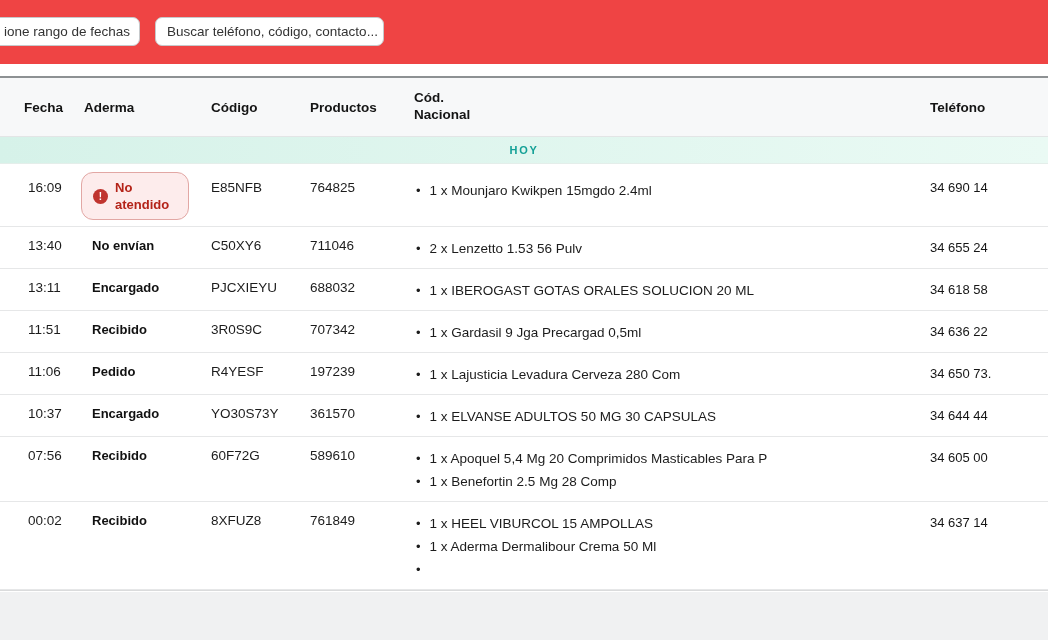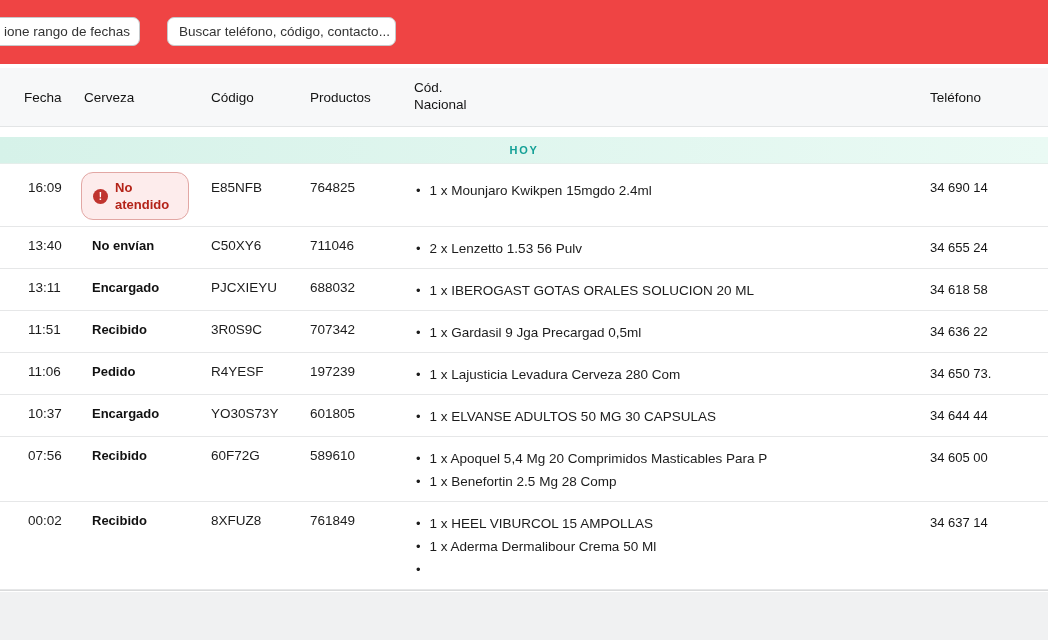--- a/index.html
+++ b/index.html
@@ -8,29 +8,29 @@
     font-family:"Liberation Sans",sans-serif;-webkit-font-smoothing:antialiased;
   }
   
   .topbar{position:absolute;top:0;left:0;right:0;height:64px;background:#ef4444;}
   .inputbox{
     position:absolute;top:17px;height:29px;background:#fff;
     border:1px solid #c6c9cb;border-radius:7px;display:flex;align-items:center;
     font-size:13.5px;color:#333;box-sizing:border-box;white-space:nowrap;overflow:hidden;
   }
   .date-range{left:-18px;width:158px;padding:0 10px 0 21px;}
-  .searchbox{left:155px;width:229px;padding:0 14px 0 11px;justify-content:space-between;margin-left:12px;}
+  .searchbox{left:155px;width:229px;padding:0 14px 0 11px;justify-content:space-between;}
   
   .content-line{position:absolute;top:76px;left:0;right:0;height:2px;background:#8d9193;}
   
   .grid-cols{display:grid;grid-template-columns:81px 130px 99px 104px 1fr 118px;}
   .thead{
-    position:absolute;top:68px;left:0;right:0;height:58px;background:#f7f8f9;
+    position:absolute;top:78px;left:0;right:0;height:58px;background:#f7f8f9;
     border-bottom:1px solid #e3e5e6;align-items:center;
-    font-weight:normal;font-size:13.5px;color:#141414;
+    font-weight:bold;font-size:13.5px;color:#141414;
   }
   .th.c-time{padding-left:24px;}
   .th.c-estado{padding-left:3px;}
   .th.c-nacional span{display:inline-block;max-width:64px;line-height:1.25;}
   
   .tbody{position:absolute;top:137px;left:0;right:0;}
   .section-bar{
     height:26px;background:linear-gradient(90deg,#d6f2e9,#eafaf4);
     display:flex;align-items:center;justify-content:center;
     font-size:11px;font-weight:bold;letter-spacing:1.7px;color:#13a096;
@@ -73,21 +73,21 @@
     <div class="inputbox searchbox">
       <span>Buscar teléfono, código, contacto...</span>
 
     </div>
   </div>
 
   <div class="content-line"></div>
 
   <div class="thead grid-cols">
     <div class="th c-time">Fecha</div>
-    <div class="th c-estado">Cerveza</div>
+    <div class="th c-estado">Aderma</div>
     <div class="th c-code">Código</div>
     <div class="th c-products">Productos</div>
     <div class="th c-nacional"><span>Cód. Nacional</span></div>
     <div class="th c-phone-h">Teléfono</div>
   </div>
 
   <div class="tbody">
       <div class="section-bar">
         <span>HOY</span>
       </div>
@@ -158,21 +158,21 @@
             <span class="bullet">•</span>
             <span>1 x Lajusticia Levadura Cerveza 280 Com</span>
           </div>
         </div>
         <div class="cell c-phone">34 650 73.</div>
       </div>
       <div class="row grid-cols">
         <div class="cell c-time">10:37</div>
         <div class="cell c-estado"><span class="status-text">Encargado</span></div>
         <div class="cell c-code">YO30S73Y</div>
-        <div class="cell c-nacional">601805</div>
+        <div class="cell c-nacional">361570</div>
         <div class="cell products">
           <div class="product">
             <span class="bullet">•</span>
             <span>1 x ELVANSE ADULTOS 50 MG 30 CAPSULAS</span>
           </div>
         </div>
         <div class="cell c-phone">34 644 44</div>
       </div>
       <div class="row grid-cols">
         <div class="cell c-time">07:56</div>

